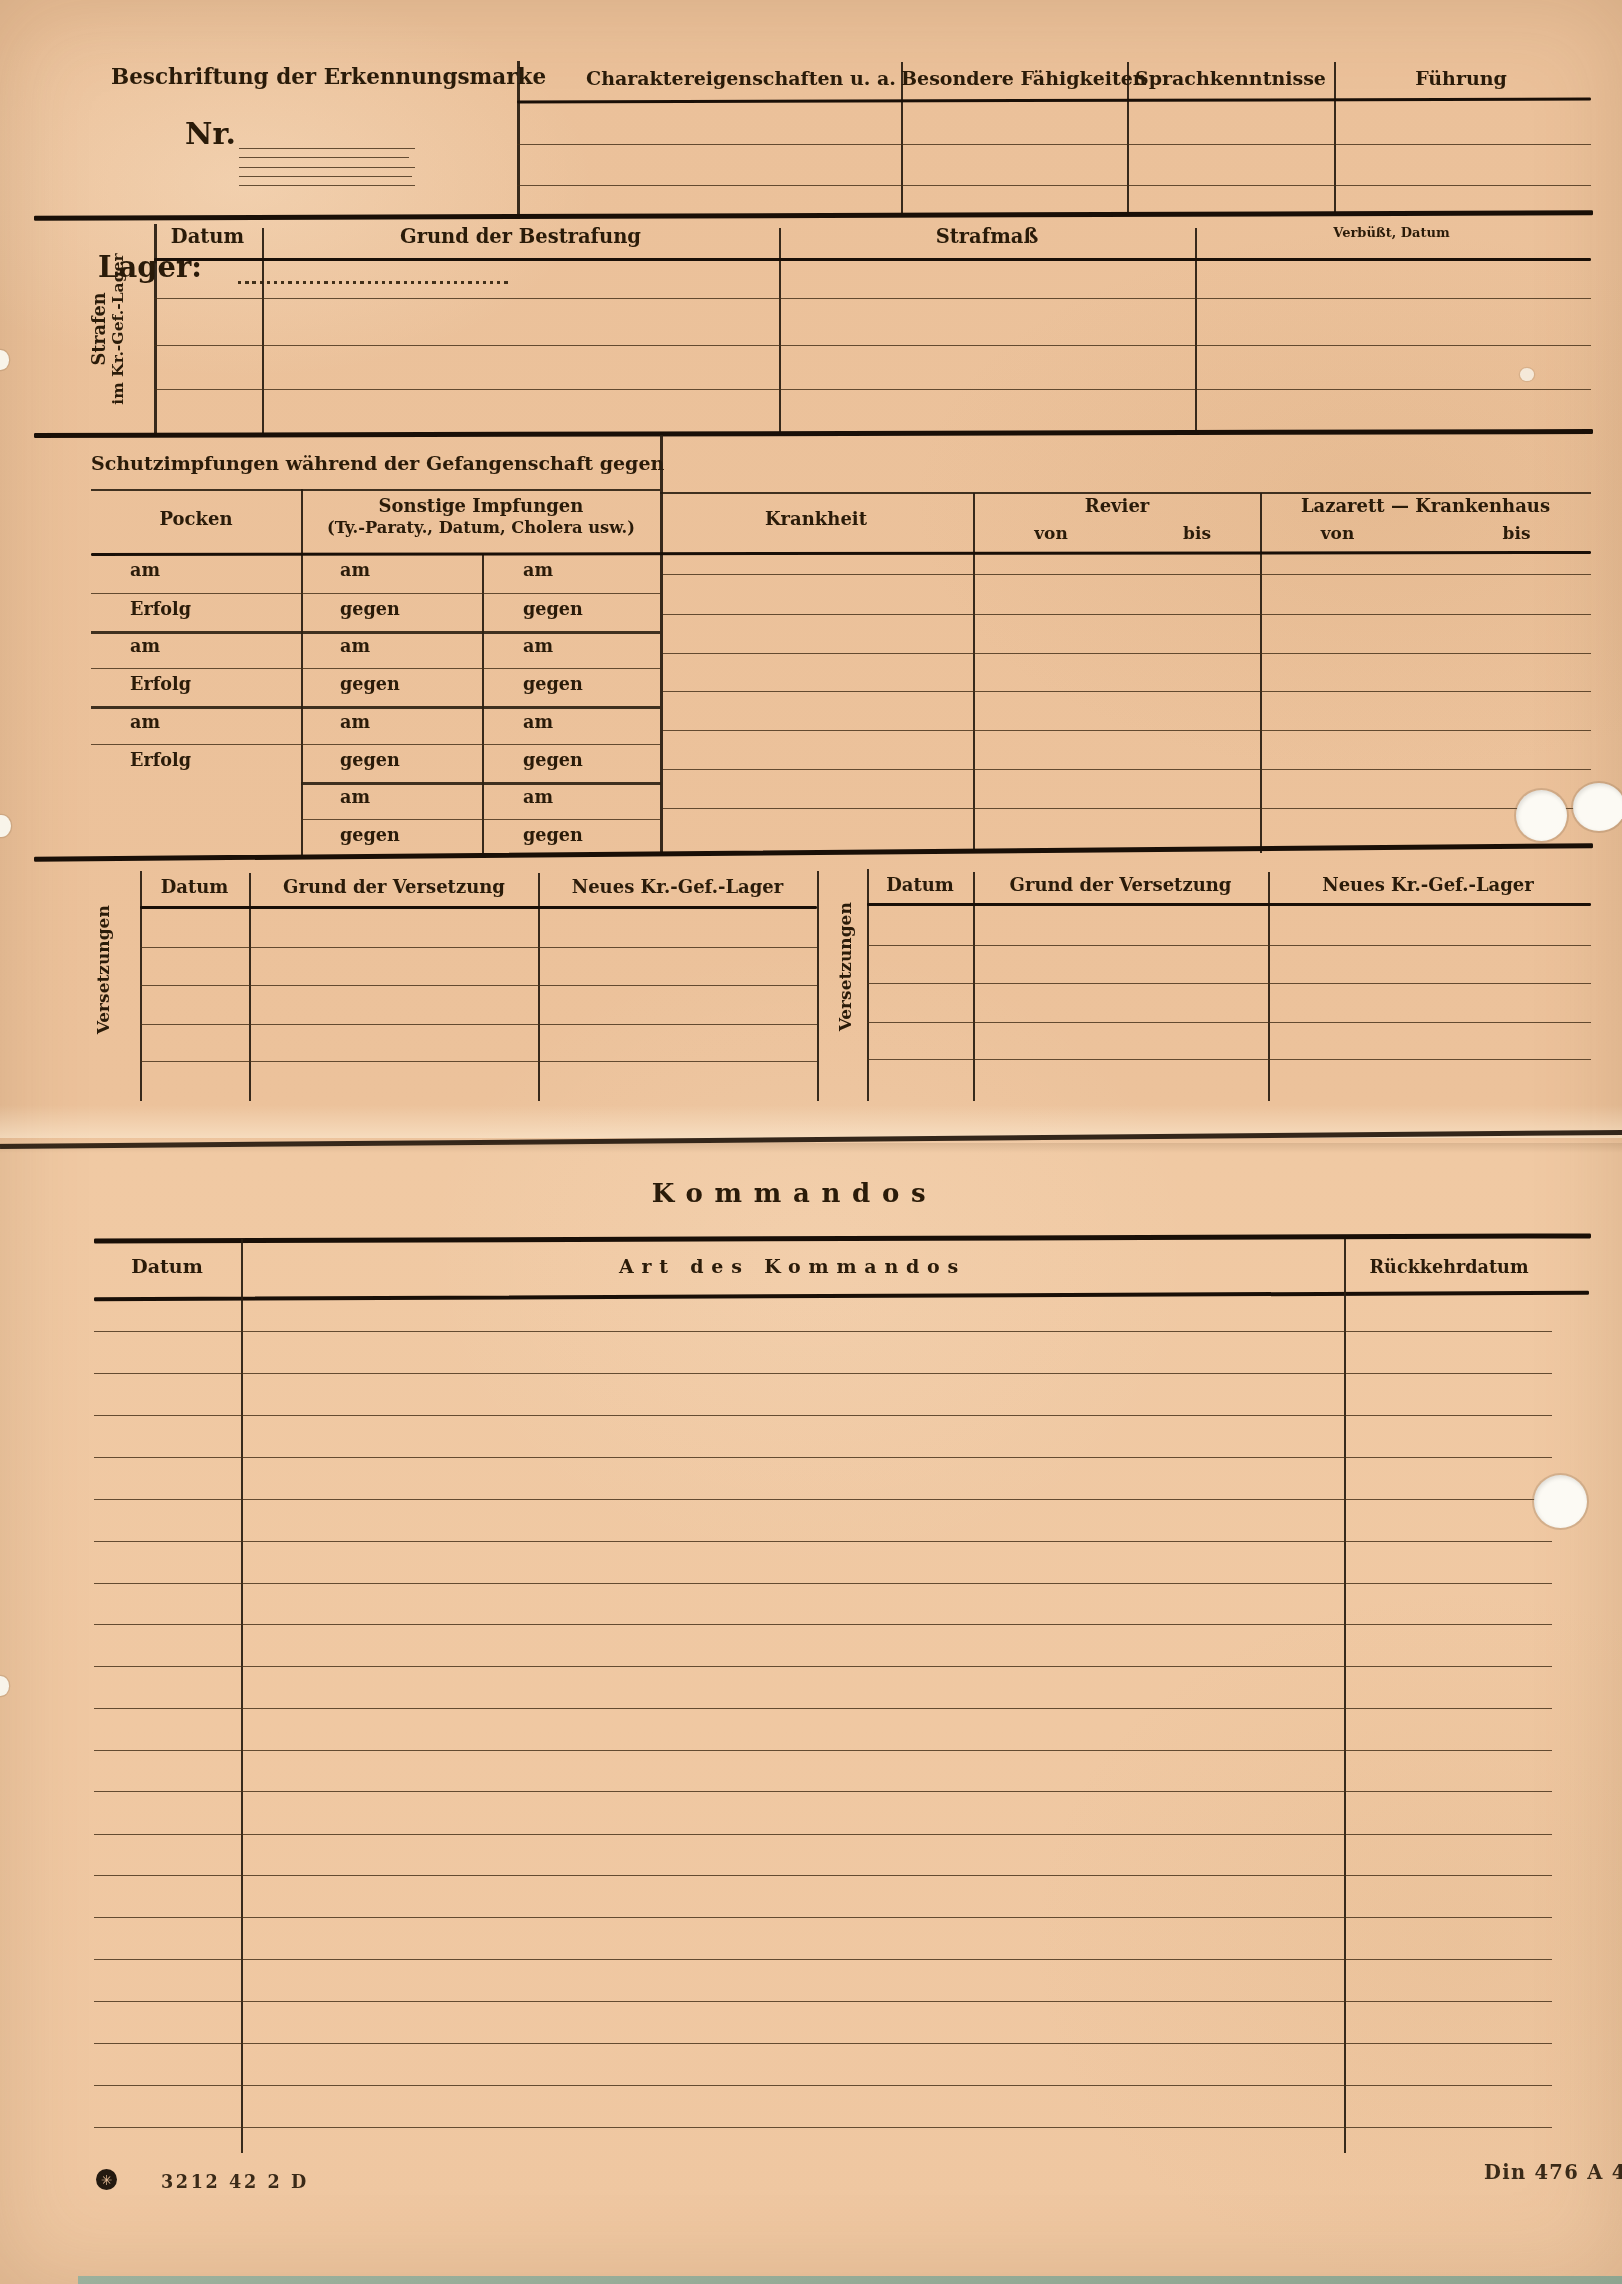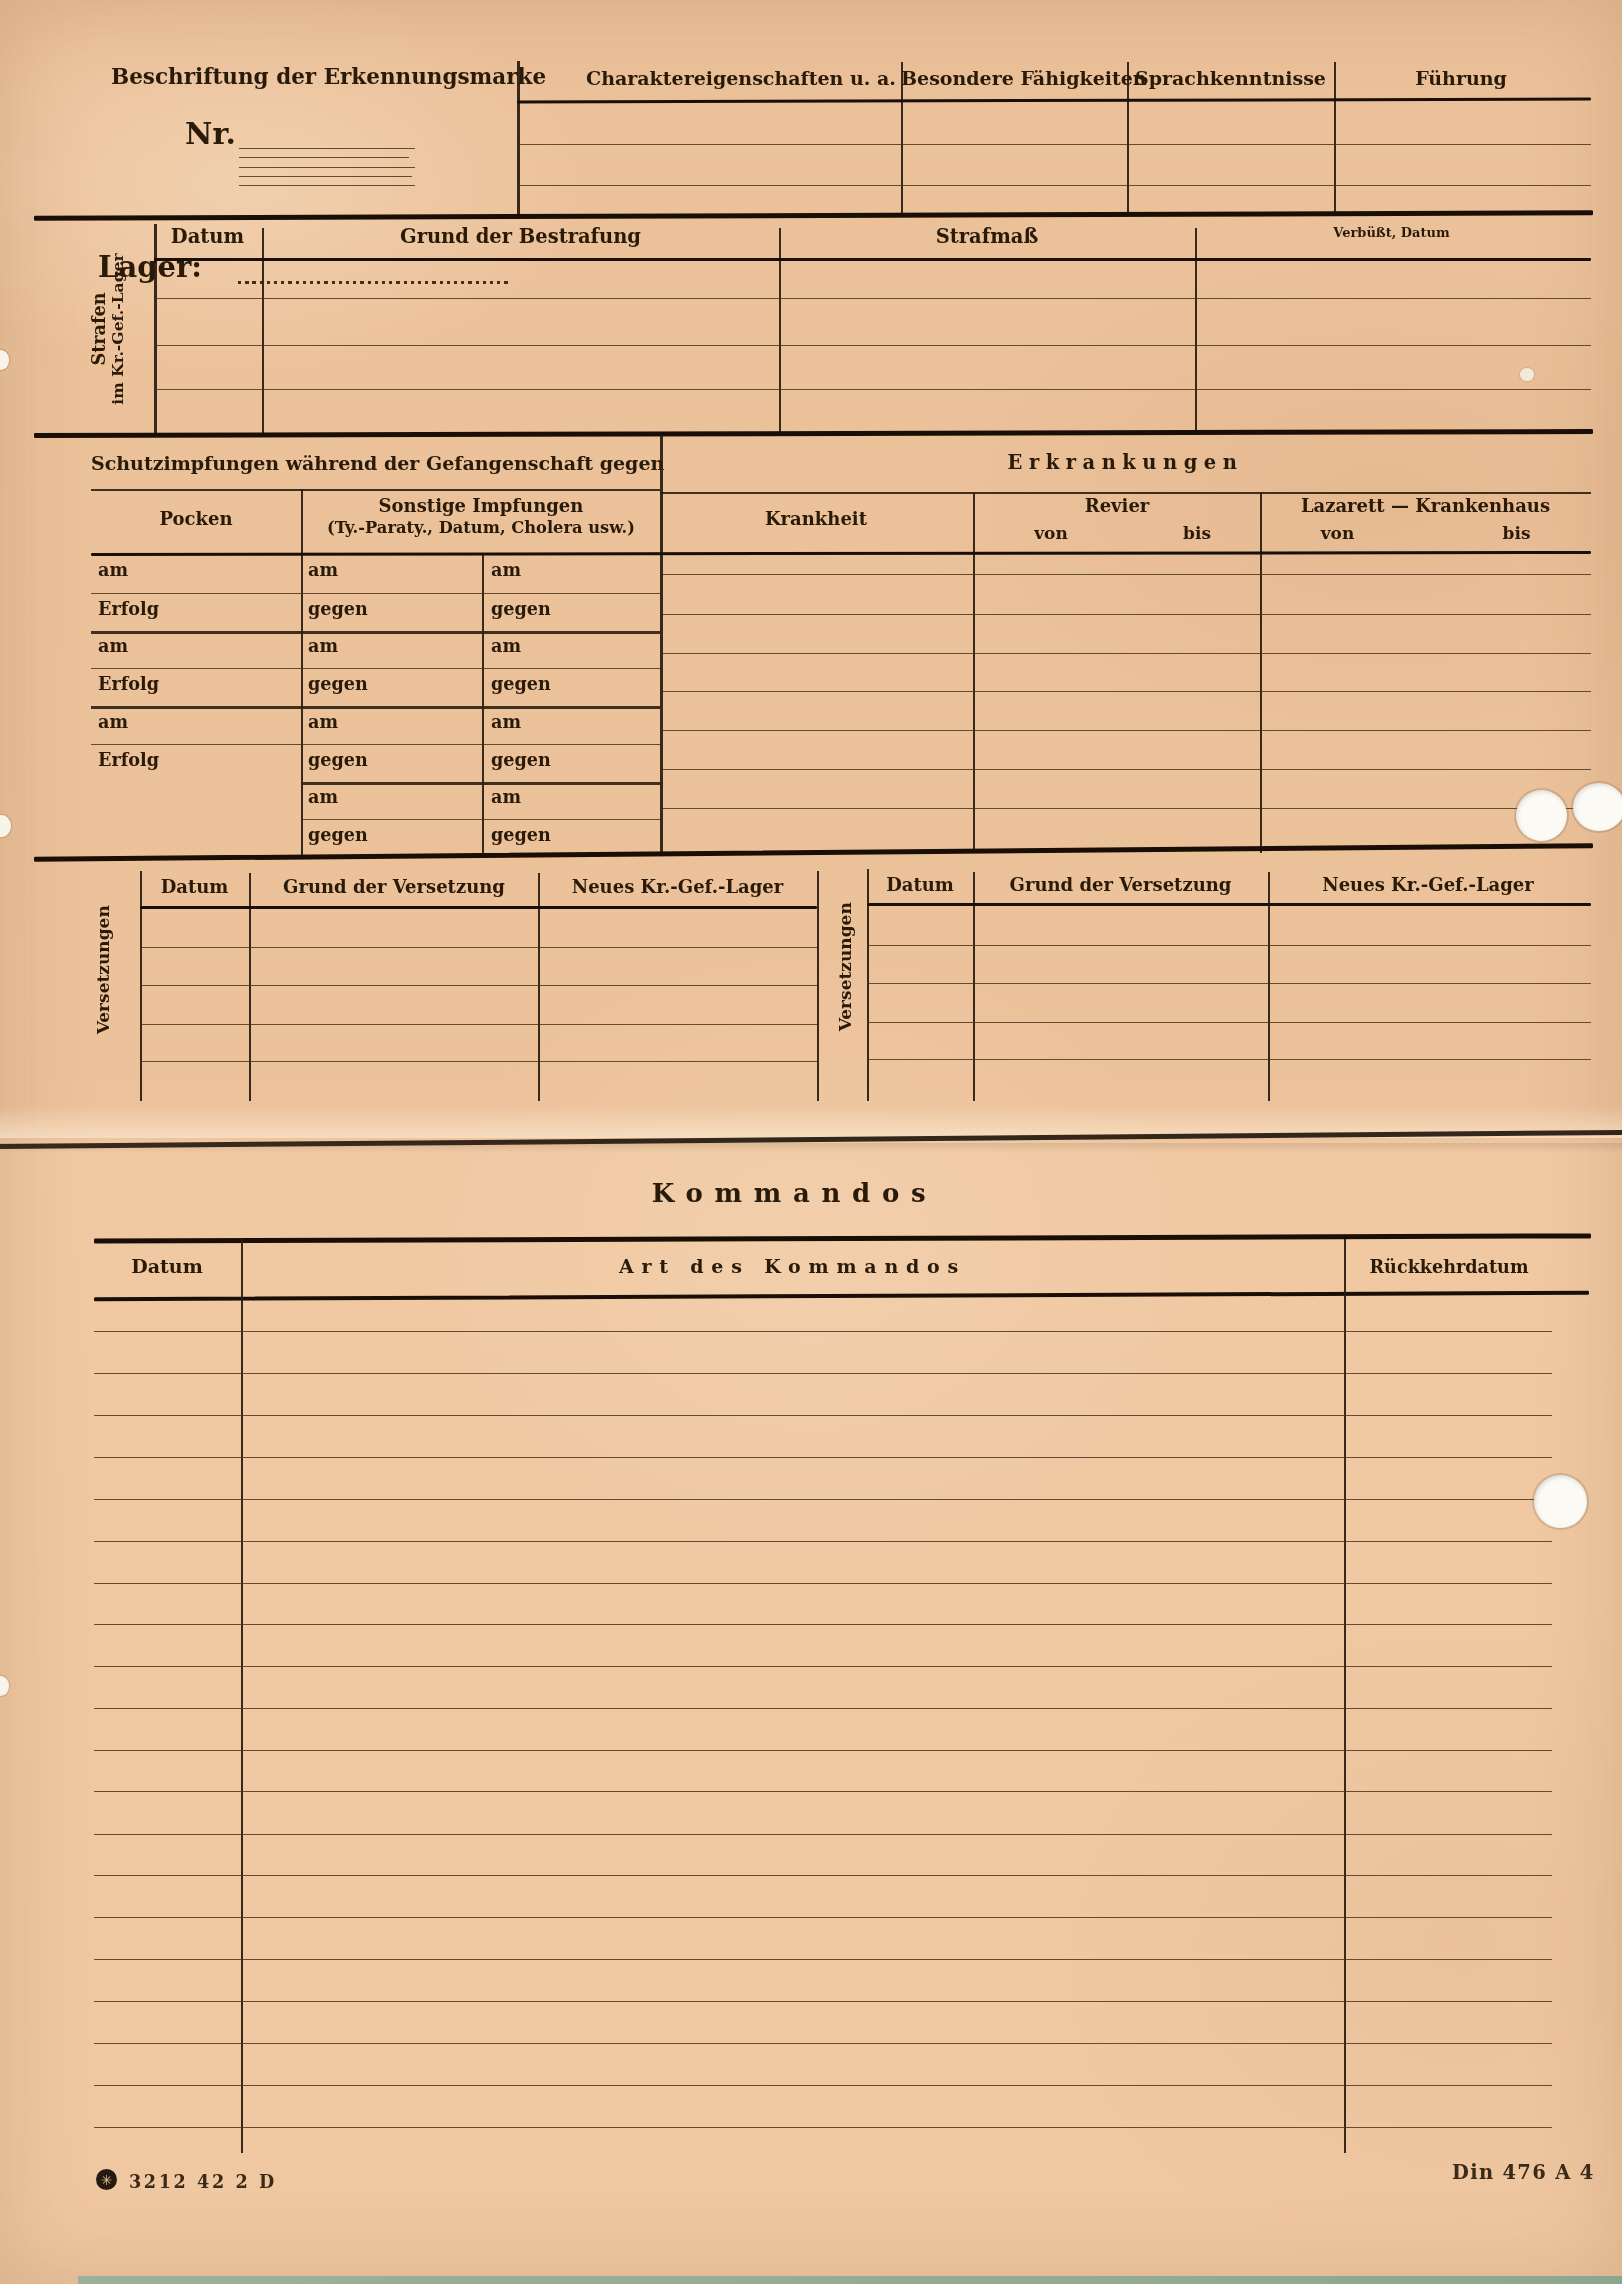--- a/index.html
+++ b/index.html
@@ -9,21 +9,21 @@
     font-family:"DejaVu Serif","Liberation Serif",serif;color:#2a1b09;
     background:
       radial-gradient(586px 325px at 15% 8%, rgba(255,238,214,.32), transparent 60%),
       radial-gradient(781px 456px at 85% 22%, rgba(200,150,100,.16), transparent 60%),
       radial-gradient(651px 521px at 50% 55%, rgba(255,240,220,.14), transparent 60%),
       radial-gradient(716px 586px at 90% 85%, rgba(205,160,110,.14), transparent 60%),
       linear-gradient(180deg,#ebc19a 0,#ecc29b 1137px,#f0c9a3 1144px,#efc7a1 100%);
     box-shadow:inset 0 0 91px rgba(120,80,40,.20);
   }
   .lbl{position:absolute;font-weight:700;text-align:center;line-height:1.15;white-space:nowrap;}
-  .left{text-align:center;}
+  .left{text-align:center;margin-left:32px;}
   .thin{position:absolute;height:1.3px;background:#443019;opacity:.82;}
   .mid{position:absolute;height:2px;background:#2c2012;opacity:.9;}
   .thick{position:absolute;height:5.2px;background:#190f07;border-radius:1.3px;}
   .vert{position:absolute;width:2px;background:#271c10;opacity:.92;}
   .vlab{transform:rotate(-90deg);transform-origin:center;}
   .dotted{position:absolute;height:2.6px;background:repeating-linear-gradient(90deg,#42301a 0 3.3px,transparent 3.3px 7.2px);}
   .hole{position:absolute;border-radius:50%;background:#fcfaf4;box-shadow:0 0 0 2px rgba(130,105,75,.25), inset 1.3px 2px 4.6px rgba(0,0,0,.12);}
   .nick{position:absolute;border-radius:50%;background:#f8f4ea;box-shadow:0 0 0 1.3px rgba(130,105,75,.2);}
   .mark{position:absolute;width:21px;height:21px;border-radius:50%;background:#241a10;color:#ecc29b;
         display:flex;align-items:center;justify-content:center;font-family:"DejaVu Sans",sans-serif;font-size:13.7px;}
@@ -70,21 +70,20 @@
   <div class="lbl" style="left:779px;top:226px;width:416px;font-size:19.5px;">Strafmaß</div>
   <div class="lbl" style="left:1195px;top:226px;width:393px;font-size:13px;">Verbüßt, Datum</div>
   <div class="thick" style="left:154px;top:258px;width:1437px;height:3.3px;"></div>
   <div class="thin" style="left:154px;top:298px;width:1437px;"></div>
   <div class="thin" style="left:154px;top:345px;width:1437px;"></div>
   <div class="thin" style="left:154px;top:389px;width:1437px;"></div>
 
   <div class="thick" style="left:34px;top:431px;width:1559px;transform:rotate(-0.15deg);"></div>
 
   <div class="lbl" style="left:91px;top:453px;width:569px;font-size:19px;">Schutzimpfungen während der Gefangenschaft gegen</div>
-  <div class="lbl" style="left:660px;top:452px;width:931px;font-size:19.5px;letter-spacing:6.5px;">Erkrankungen</div>
   <div class="mid" style="left:91px;top:489px;width:569px;"></div>
   <div class="mid" style="left:660px;top:492px;width:931px;"></div>
 
   <div class="vert" style="left:660px;top:435px;height:420px;width:2.6px;"></div>
   <div class="vert" style="left:301px;top:489px;height:368px;"></div>
   <div class="vert" style="left:482px;top:553px;height:305px;"></div>
   <div class="vert" style="left:973px;top:493px;height:360px;"></div>
   <div class="vert" style="left:1260px;top:493px;height:360px;"></div>
 
   <div class="lbl" style="left:91px;top:509px;width:210px;font-size:18px;">Pocken</div>

